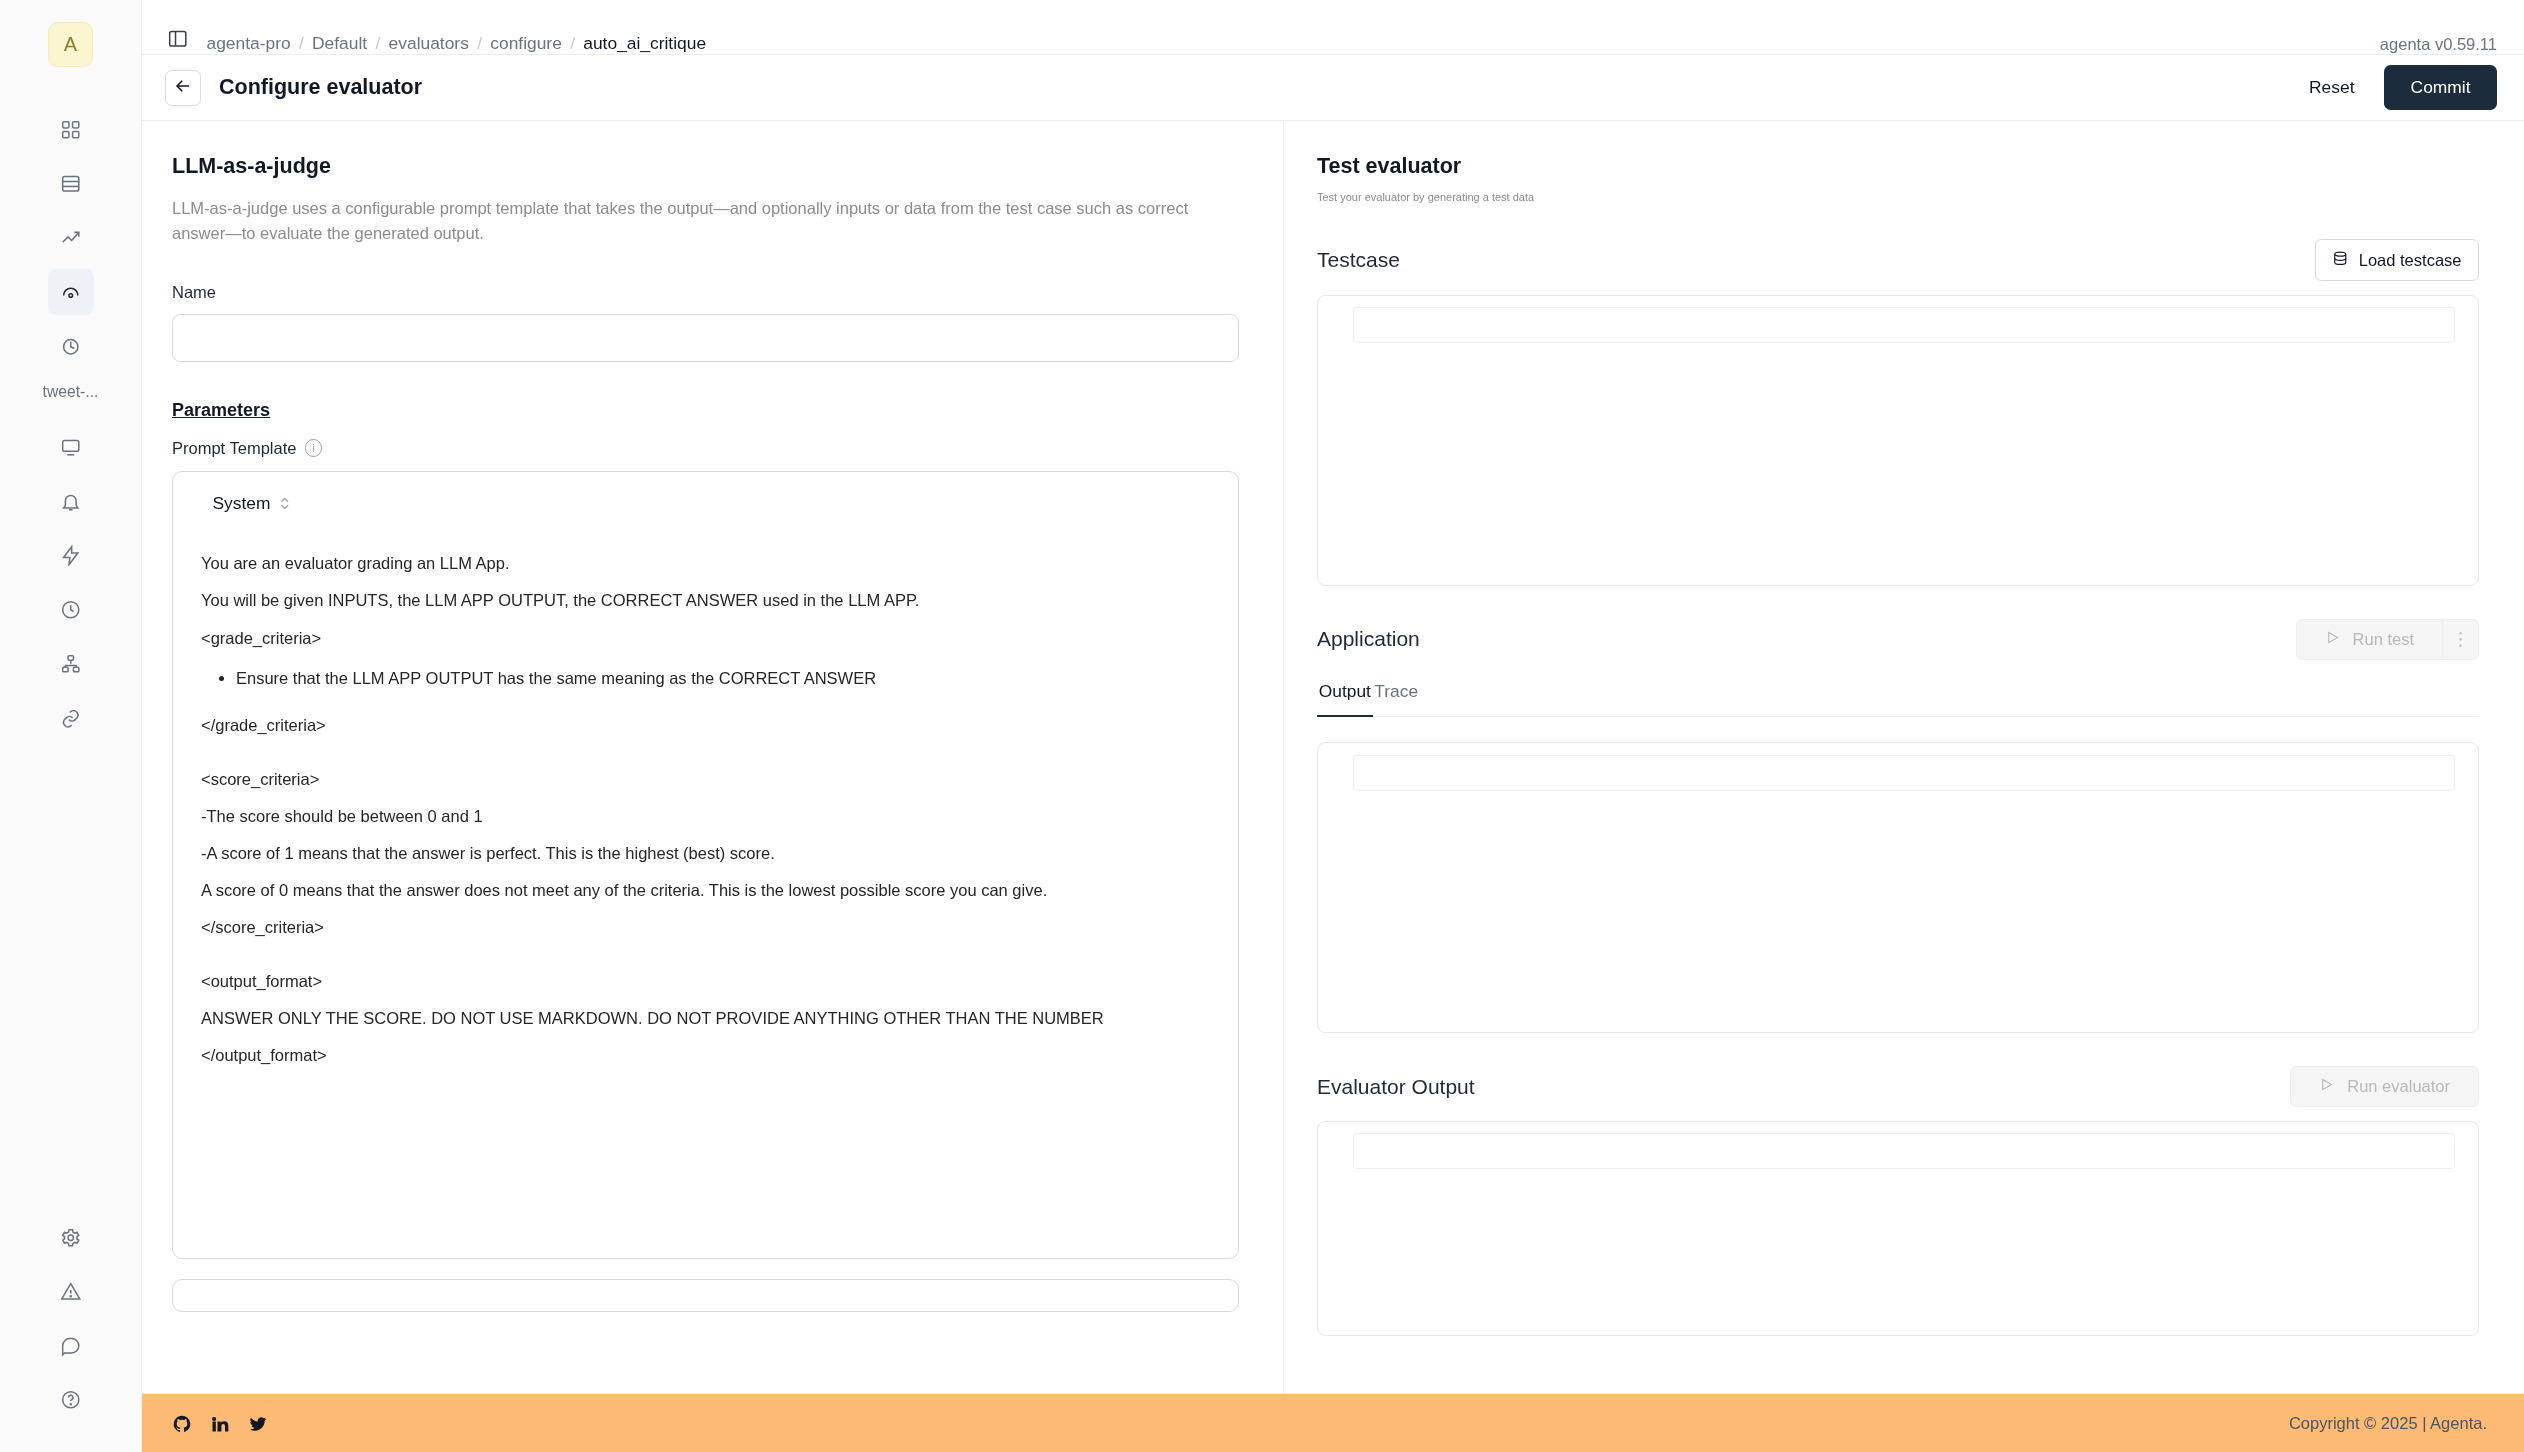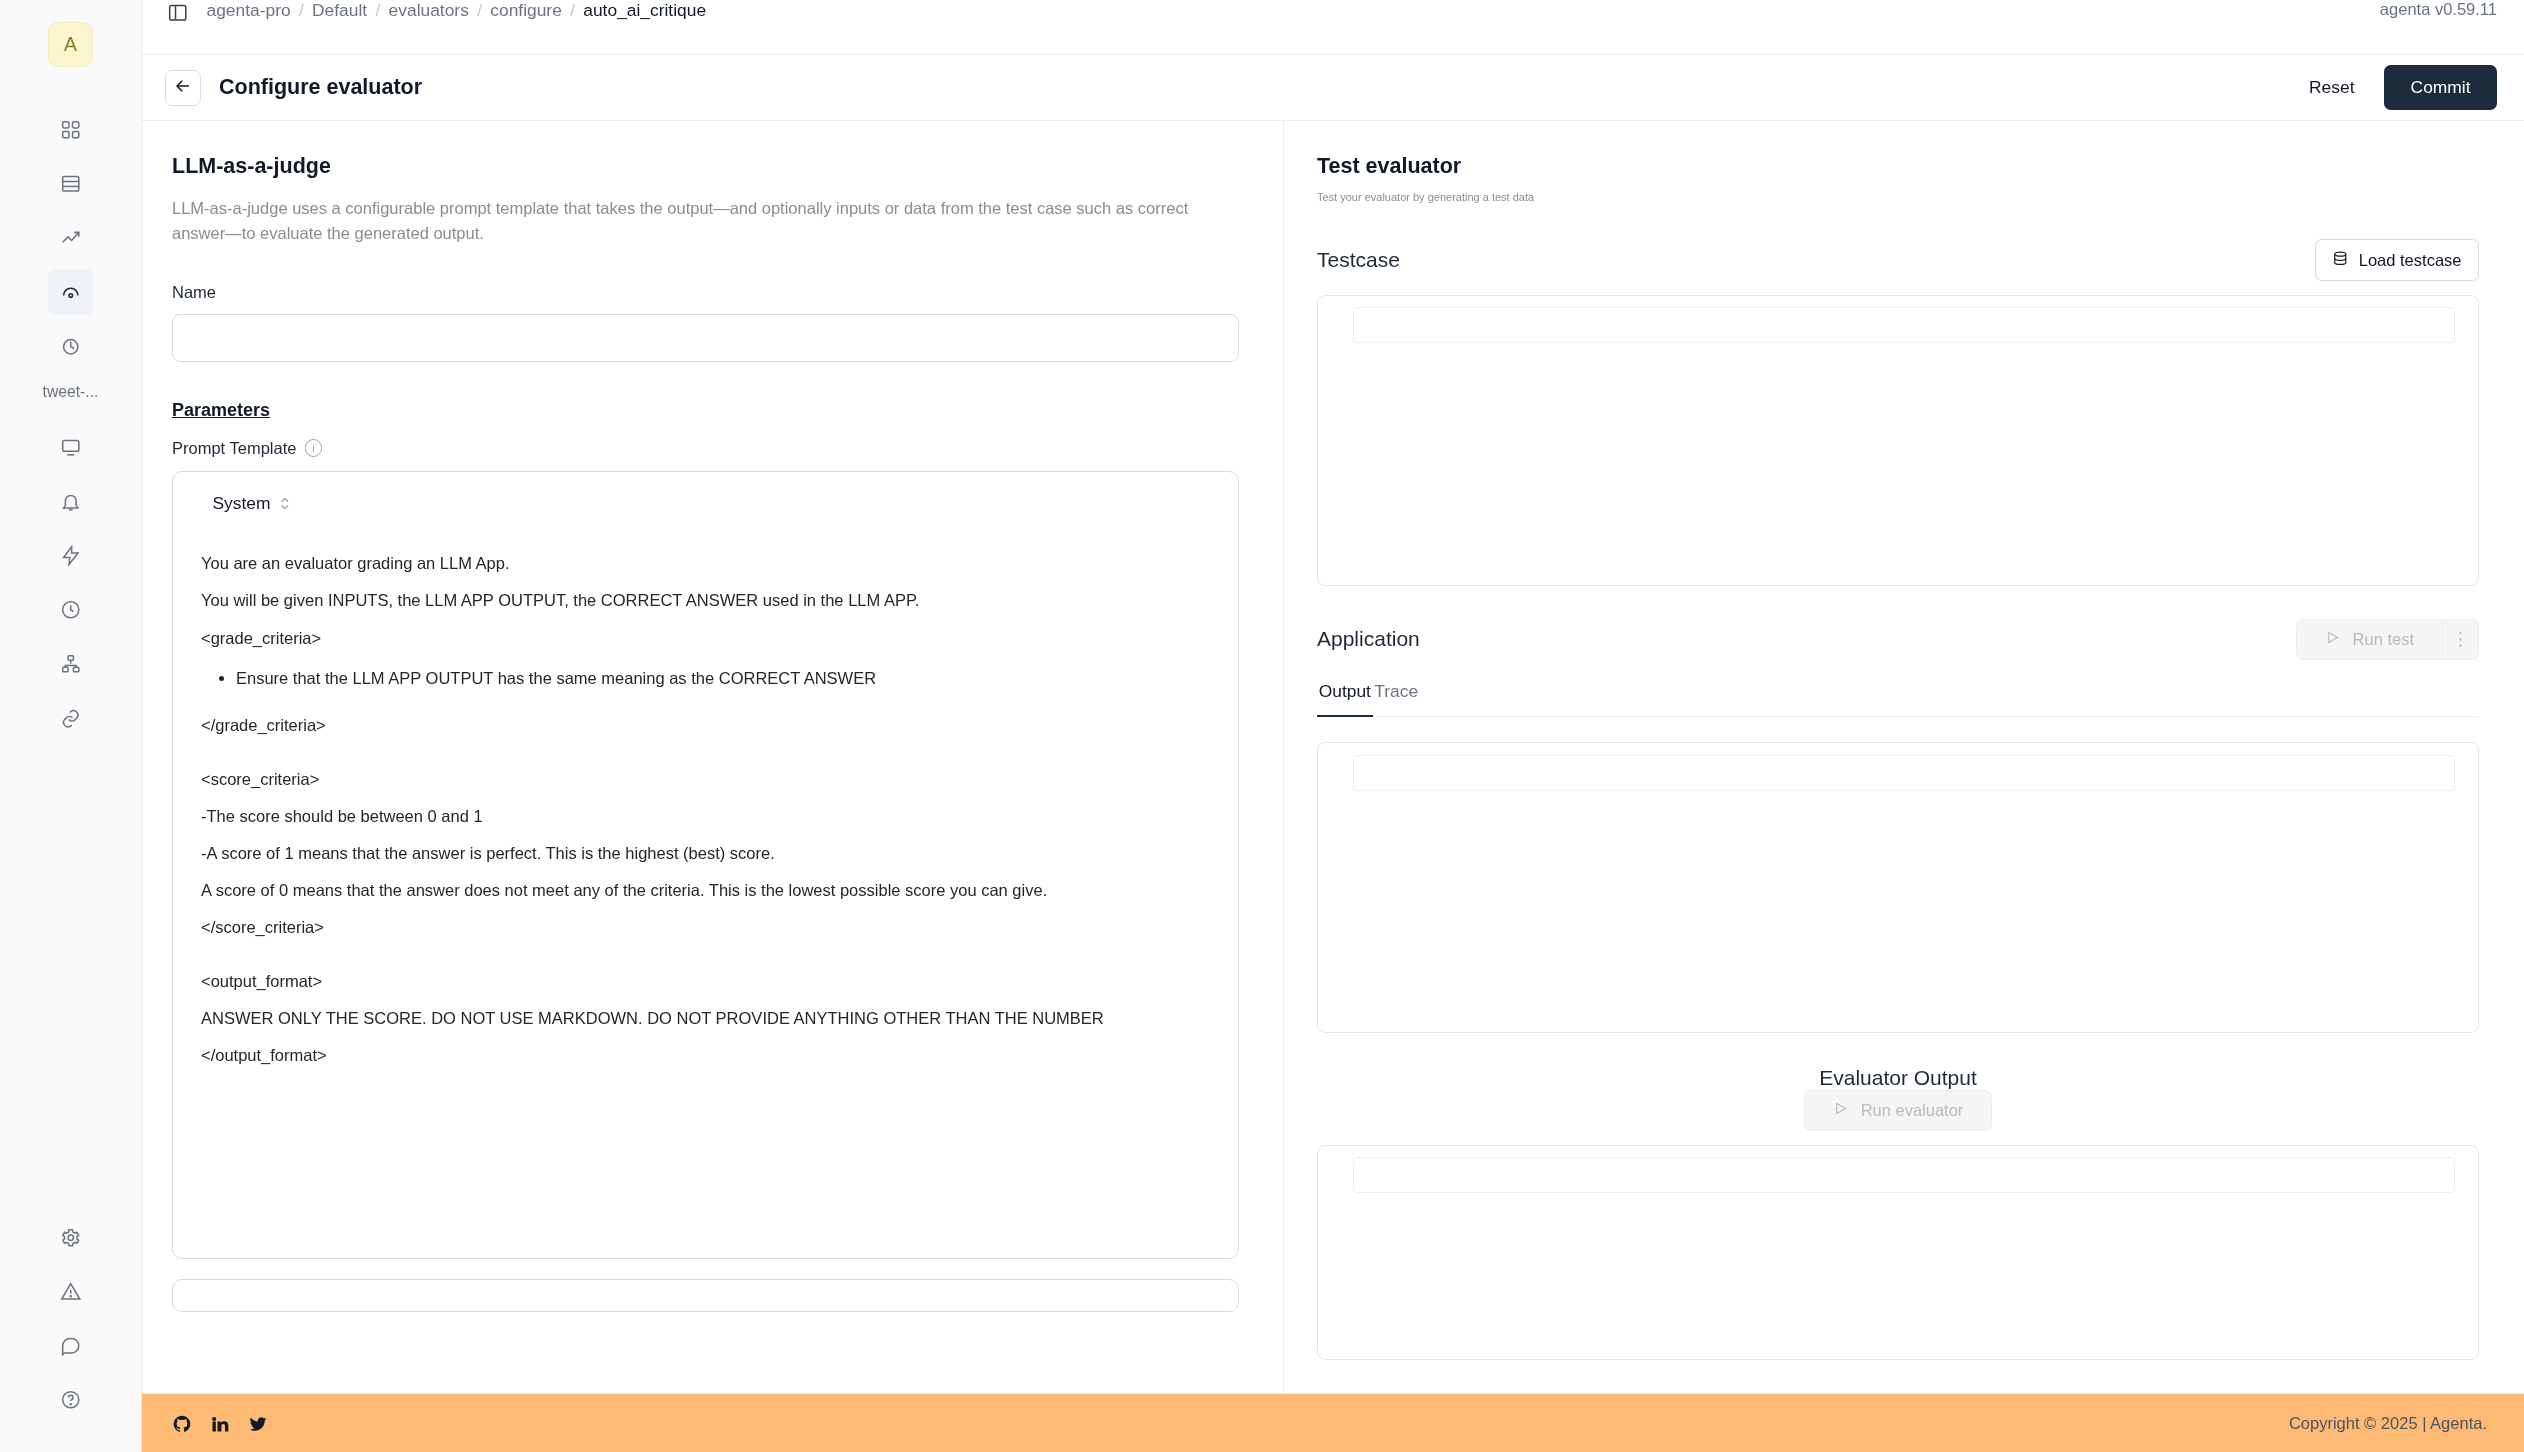--- a/index.html
+++ b/index.html
@@ -73,21 +73,21 @@
     min-width: 0;
     position: relative;
   }
 
   
   .topbar {
     height: 55px;
     flex: 0 0 55px;
     border-bottom: 0.8px solid #ececec;
     display: flex;
-    align-items: flex-start;
+    align-items: flex-end;
     padding: 0 28px 0 21.5px;
     background: #ffffff;
   }
   .panel-toggle {
     width: 28px; height: 28px;
     display: flex; align-items: center; justify-content: center;
     color: #374151;
     margin-right: 15px;
     cursor: pointer;
   }
@@ -609,21 +609,21 @@
 
         <div class="tabs">
           <div class="tab active">Output</div>
           <div class="tab">Trace</div>
         </div>
 
         <div class="editor-box" style="height: 291px;">
           <div class="editor-inner"></div>
         </div>
 
-        <div class="row-between" style="margin-top: 33px; flex-direction: column;">
+        <div class="row-between" style="margin-top: 33px;">
           <span class="sub-label">Evaluator Output</span>
           <span class="btn-disabled">
             <span>
               <svg width="15" height="15" viewBox="0 0 24 24" fill="none" stroke="currentColor" stroke-width="1.8">
                 <polygon points="6,4 20,12 6,20"></polygon>
               </svg>
             </span>
             <span>Run evaluator</span>
           </span>
         </div>

